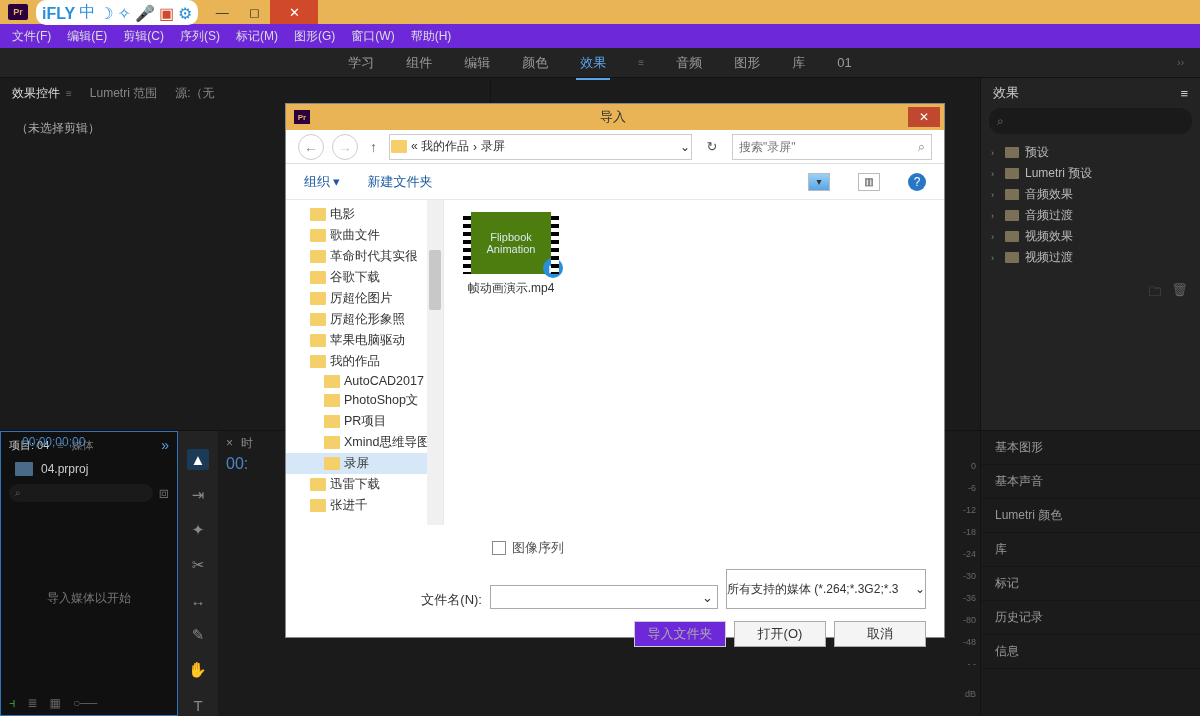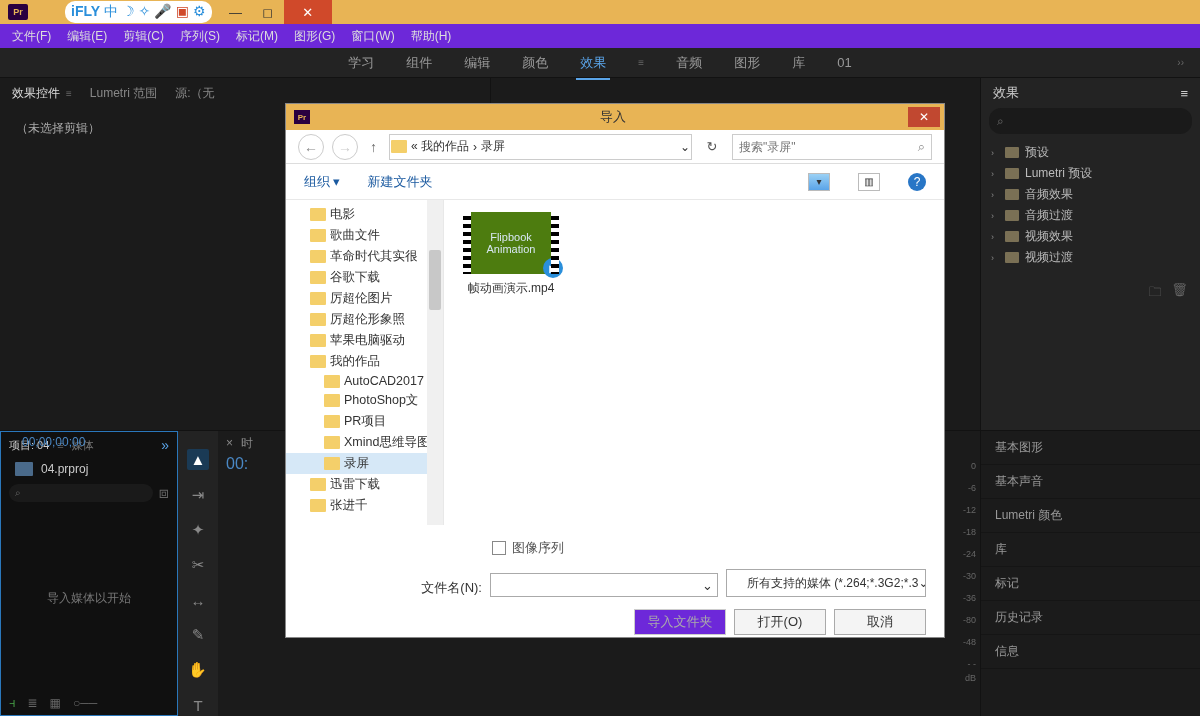--- a/index.html
+++ b/index.html
@@ -1,20 +1,20 @@
 <!DOCTYPE html>
 <html><head>
 <meta charset="utf-8">
 <style>
 *{margin:0;padding:0;box-sizing:border-box;font-family:"Microsoft YaHei","Segoe UI",sans-serif;}
 body{width:1200px;height:716px;background:#1e1e1e;overflow:hidden;position:relative;}
 .title-bar{height:24px;background:#e8b455;display:flex;align-items:center;font-size:13px;color:#333;}
 .title-bar .pr-logo{width:20px;height:16px;background:#2a0040;color:#e8b455;margin:0 8px;display:flex;align-items:center;justify-content:center;font-size:9px;font-weight:bold;border-radius:2px;}
 .title-bar .title-text{flex:1;text-align:center;}
-.title-bar .ifly-icons{display:flex;gap:4px;background:#fff;border-radius:10px;padding:2px 6px;margin-right:8px;align-items:flex-start;font-size:14px;color:#2a8fdb;margin-left:29px;}
+.title-bar .ifly-icons{display:flex;gap:4px;background:#fff;border-radius:10px;padding:2px 6px;margin-right:8px;align-items:flex-end;font-size:16px;color:#2a8fdb;}
 .title-bar .win-controls{display:flex;}
 .title-bar .win-btn{width:32px;height:24px;display:flex;align-items:center;justify-content:center;font-size:13px;color:#333;}
 .title-bar .win-btn.close{background:#d0492a;color:#fff;width:48px;}
 .menu-bar{height:24px;background:#6d28d9;display:flex;align-items:center;padding:0 4px;font-size:12px;color:#ddd;}
 .menu-bar .menu-item{padding:0 8px;}
 .workspace-bar{height:30px;background:#232323;display:flex;align-items:center;justify-content:center;gap:32px;font-size:13px;color:#999;border-bottom:1px solid #121212;}
 .workspace-bar .ws-item{position:relative;padding:6px 0;}
 .workspace-bar .ws-item.active{color:#5aa4e8;}
 .workspace-bar .ws-item.active::after{content:"";position:absolute;left:-4px;right:-4px;bottom:-2px;height:2px;background:#5aa4e8;}
 .workspace-bar .ws-arrow{color:#666;font-size:10px;}
@@ -90,21 +90,21 @@
 .file-item .thumb-vid::before,.file-item .thumb-vid::after{content:"";position:absolute;top:0;bottom:0;width:8px;background:repeating-linear-gradient(#fff 0,#fff 4px,#000 4px,#000 8px);}
 .file-item .thumb-vid::before{left:0;}
 .file-item .thumb-vid::after{right:0;}
 .file-item .play-badge{position:absolute;right:-4px;bottom:-4px;width:20px;height:20px;border-radius:50%;background:#2a8fdb;display:flex;align-items:center;justify-content:center;color:#fff;font-size:10px;}
 .dlg-bottom{padding:10px 18px 14px;}
 .seq-row{display:flex;align-items:center;gap:6px;padding:4px 0 12px 188px;font-size:13px;color:#555;}
 .seq-row .chk{width:14px;height:14px;border:1px solid #888;}
 .fn-row{display:flex;align-items:flex-end;gap:8px;font-size:13px;}
 .fn-row .lbl{width:178px;text-align:right;}
 .fn-row .fn-input{flex:1;height:24px;border:1px solid #aaa;padding:0 4px;display:flex;align-items:center;justify-content:space-between;}
-.fn-row .ft-sel{width:200px;height:28px;border:1px solid #aaa;padding:0 20px;display:flex;align-items:center;justify-content:space-between;font-size:12px;overflow:hidden;white-space:nowrap;}
+.fn-row .ft-sel{width:200px;height:40px;border:1px solid #aaa;padding:0 0;display:flex;align-items:center;justify-content:space-between;font-size:12px;overflow:hidden;white-space:nowrap;}
 .btn-row{display:flex;gap:8px;justify-content:flex-end;padding-top:12px;}
 .btn-row .btn{width:92px;height:26px;border:1px solid #aaa;background:#f4f4f4;display:flex;align-items:center;justify-content:center;font-size:13px;}
 .btn-row .btn.disabled{color:#aaa;border-color:#ccc;background:#6d28d9;}
 </style>
 </head>
 <body>
 
 <div class="title-bar">
   <div class="pr-logo">Pr</div>
   <div class="ifly-icons">
@@ -251,21 +251,21 @@
         <div style="top:0px">0</div>
         <div style="top:22px">-6</div>
         <div style="top:44px">-12</div>
         <div style="top:66px">-18</div>
         <div style="top:88px">-24</div>
         <div style="top:110px">-30</div>
         <div style="top:132px">-36</div>
         <div style="top:154px">-80</div>
         <div style="top:176px">-48</div>
         <div style="top:198px">- -</div>
-        <div style="top:212px">dB</div>
+        <div style="top:228px">dB</div>
       </div>
   </div>
   <div class="right-col" id="right-col">
       <div class="rc-item">基本图形</div>
       <div class="rc-item">基本声音</div>
       <div class="rc-item">Lumetri 颜色</div>
       <div class="rc-item">库</div>
       <div class="rc-item">标记</div>
       <div class="rc-item">历史记录</div>
       <div class="rc-item">信息</div>

